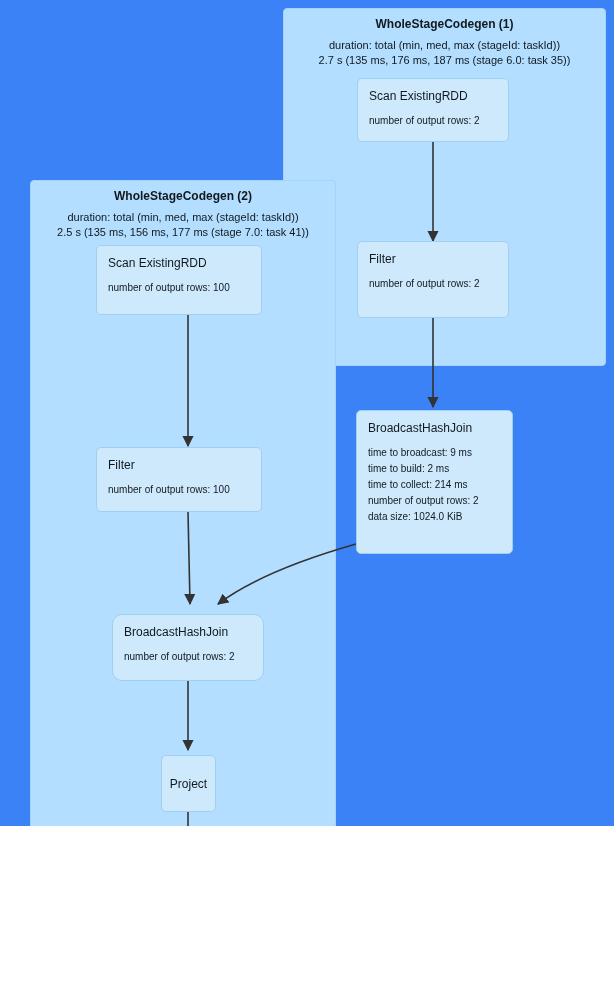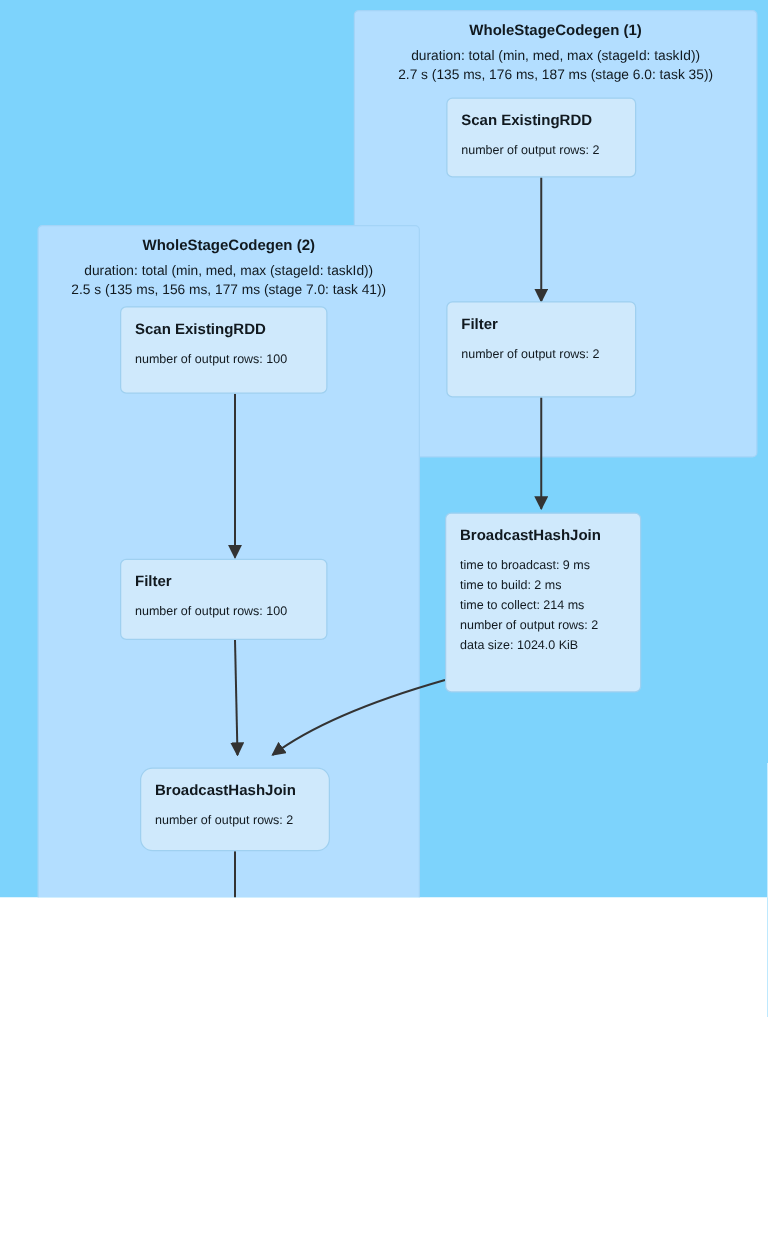--- a/index.html
+++ b/index.html
@@ -7,23 +7,23 @@
     padding: 0;
     background: #ffffff;
   }
   body {
     font-family: "Liberation Sans", sans-serif;
     -webkit-font-smoothing: antialiased;
   }
   #stage {
     position: relative;
     width: 614px;
-    height: 718px;
+    height: 826px;
     overflow: hidden;
-    background: #7dd3fc;
+    background: #3b82f6;
   }
   #edges {
     position: absolute;
     left: 0;
     top: 0;
     width: 614px;
     height: 997px;
     pointer-events: none;
   }
   .cluster {
@@ -58,21 +58,21 @@
   .node {
     position: absolute;
     background: #cfe9fc;
     border: 1px solid #9fd0f0;
     border-radius: 5px;
     box-sizing: border-box;
     padding: 9px 11px 9px 11px;
   }
   .node-title {
     font-size: 12px;
-    font-weight: bold;
+    font-weight: normal;
     color: #11191f;
     line-height: 16px;
   }
   .node-metrics {
     margin-top: 9px;
     font-size: 10px;
     color: #11191f;
     line-height: 16px;
   }
   .node-metrics div {
@@ -170,15 +170,18 @@
     </div>
   </div>
 
   <div class="node" style="left:112px; top:614px; width:152px; height:67px;border-radius:10px;">
     <div class="node-title">BroadcastHashJoin</div>
     <div class="node-metrics">
       <div>number of output rows: 2</div>
     </div>
   </div>
 
+  <div class="node centered" style="left:161px; top:755px; width:55px; height:57px;">
+    <div class="node-title">Project</div>
+  </div>
 
 
 </div>
 
 </body></html>

